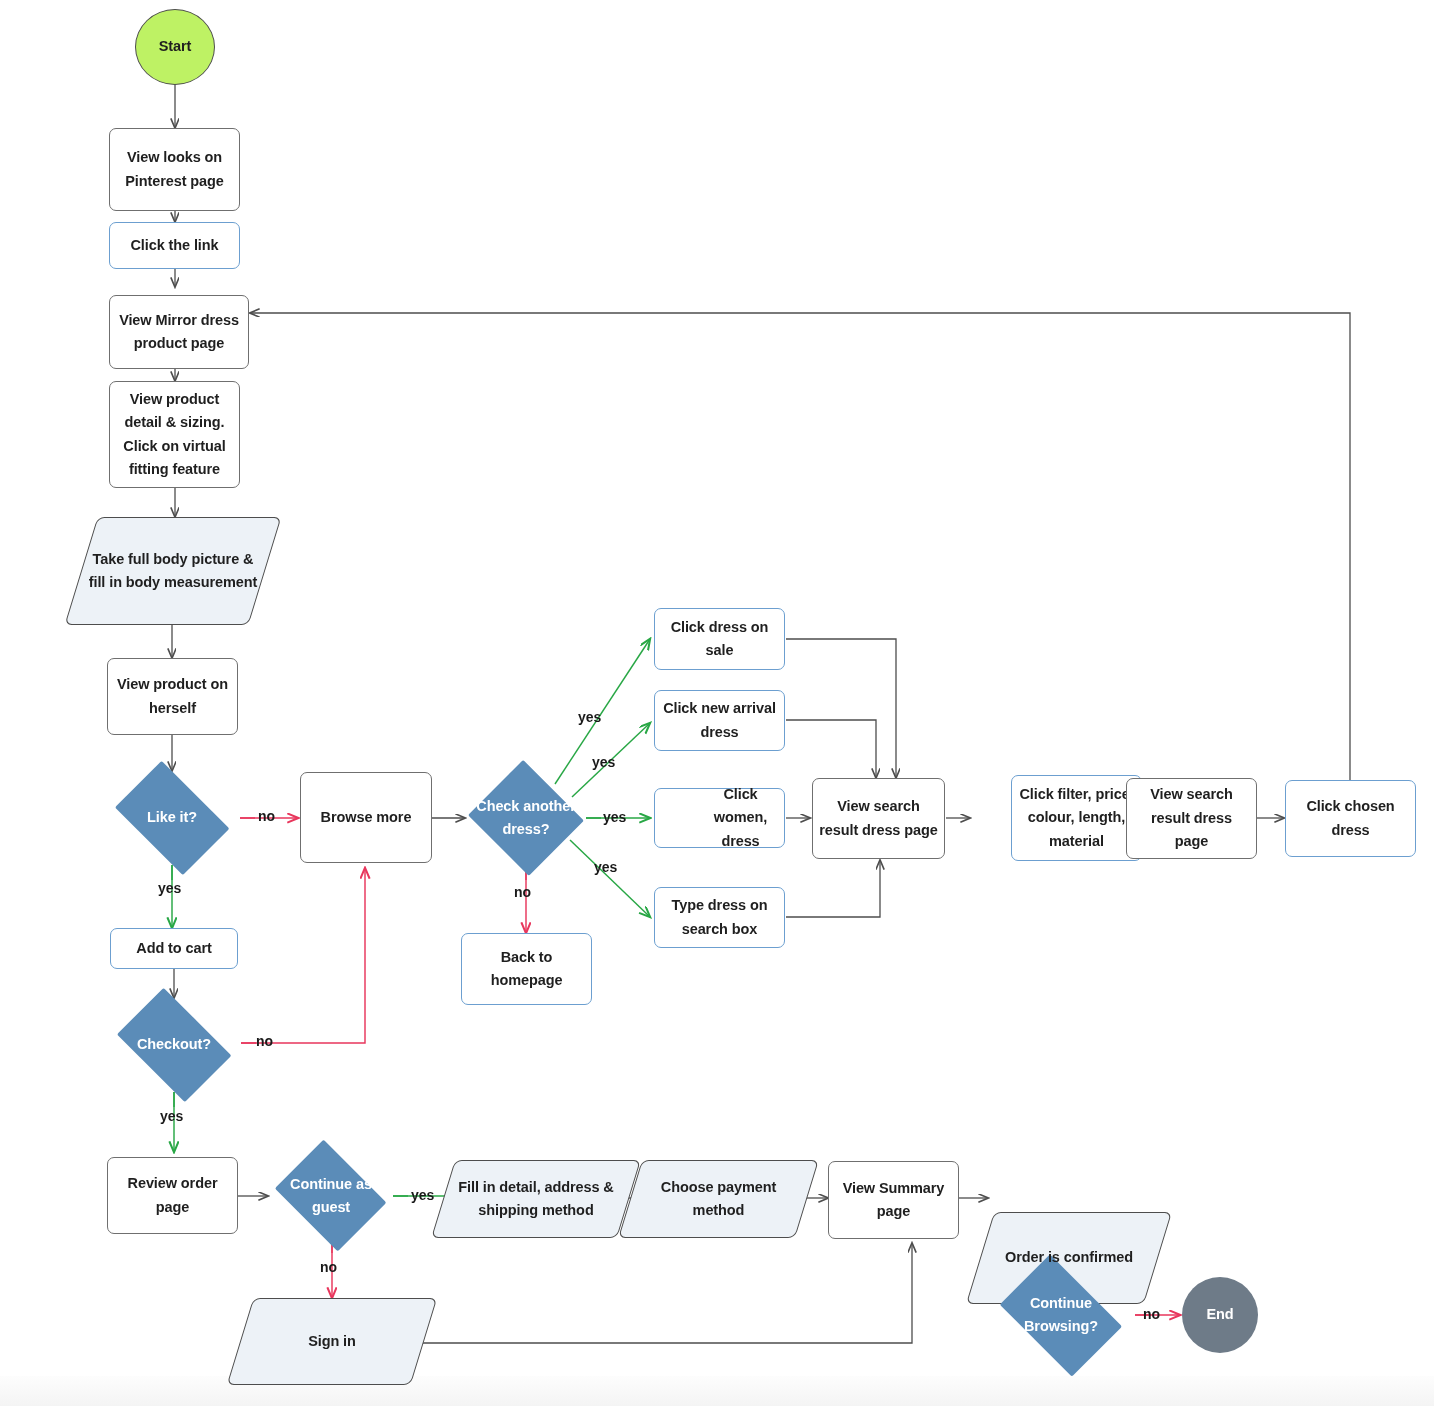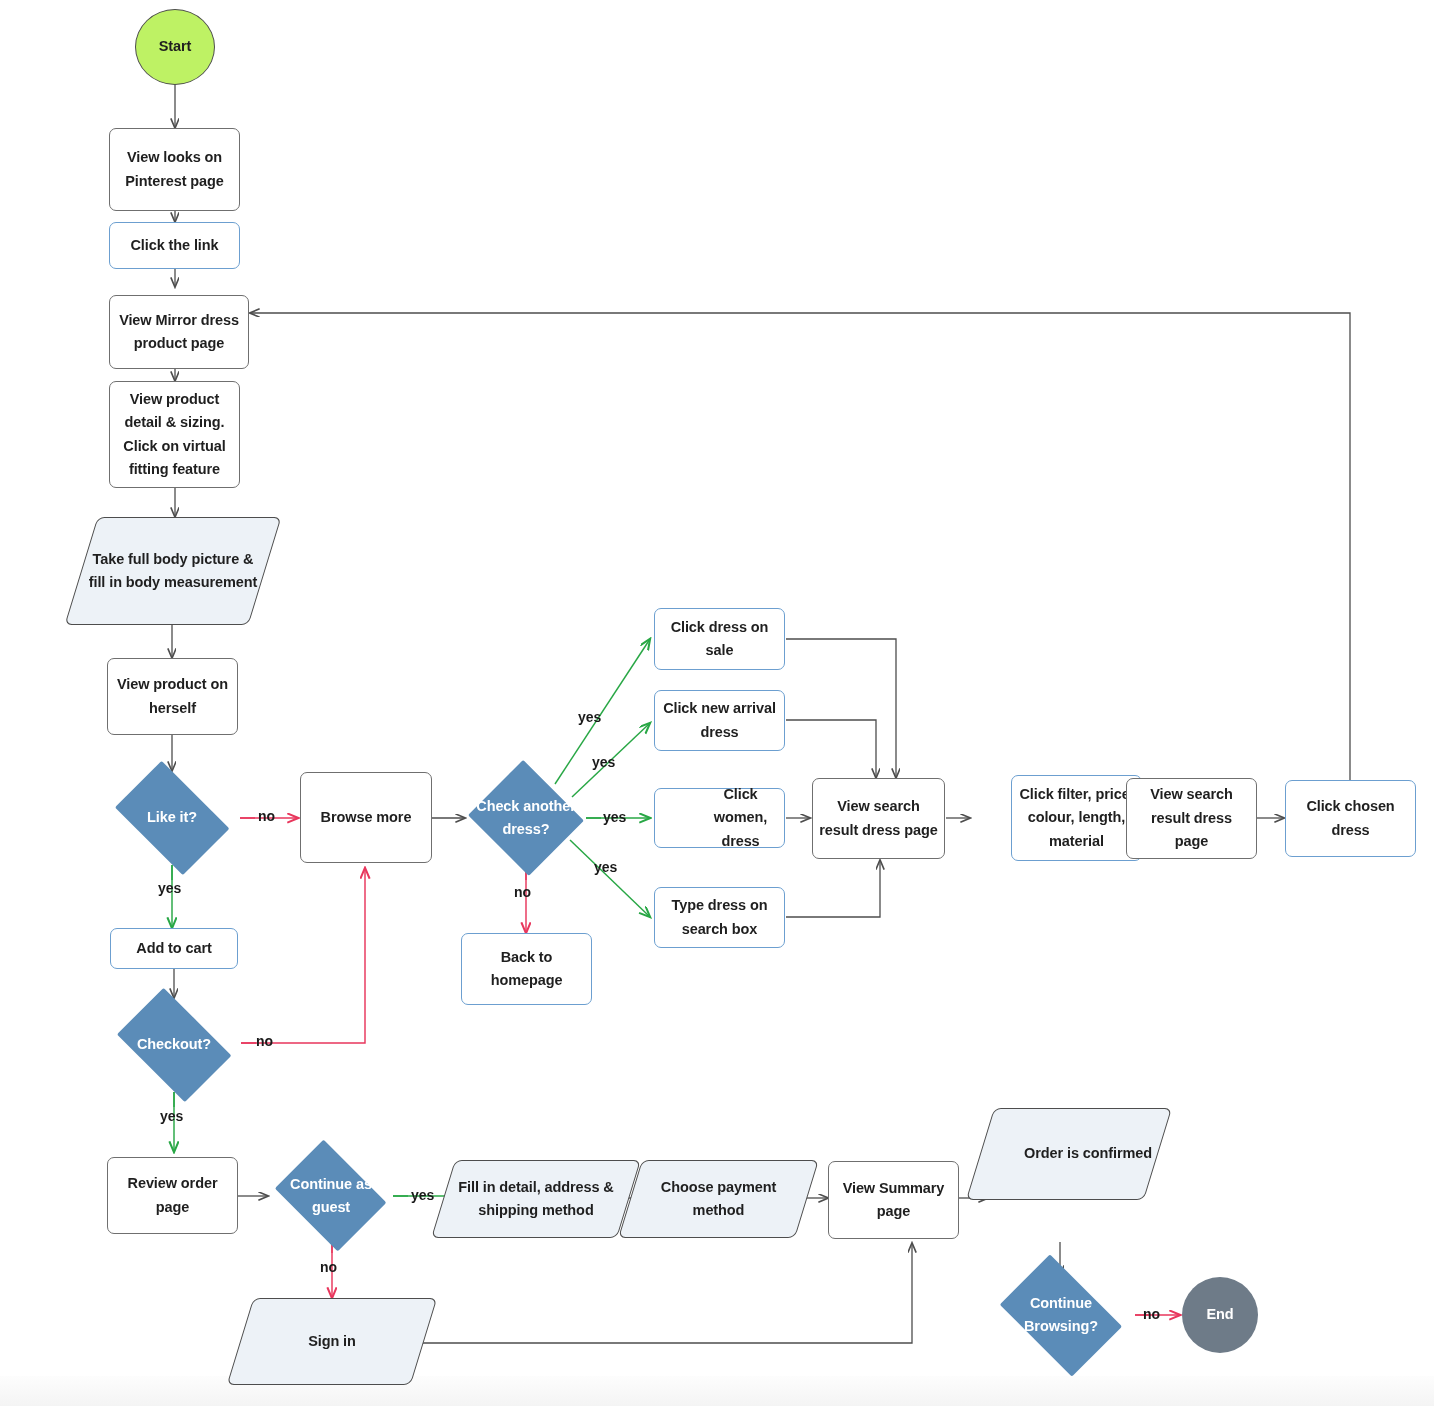--- a/index.html
+++ b/index.html
@@ -311,21 +311,21 @@
 
   <div class="node para" style="left:630px;top:1160px;width:177px;height:78px;">
     <span class="skew"></span>
     <span class="txt">Choose payment method</span>
   </div>
 
   <div class="node box-gray" style="left:828px;top:1161px;width:131px;height:78px;">
     <span class="txt">View Summary page</span>
   </div>
 
-  <div class="node para" style="left:980px;top:1108px;width:178px;height:92px;justify-content:flex-end;">
+  <div class="node para" style="left:980px;top:1212px;width:178px;height:92px;">
     <span class="skew"></span>
     <span class="txt">Order is confirmed</span>
   </div>
 
   <div class="node diamond" style="left:989px;top:1265px;width:144px;height:100px;justify-content:flex-end;">
     <span class="dshape"></span>
     <span class="txt">Continue Browsing?</span>
   </div>
 
   <div class="node para" style="left:240px;top:1298px;width:184px;height:87px;">

